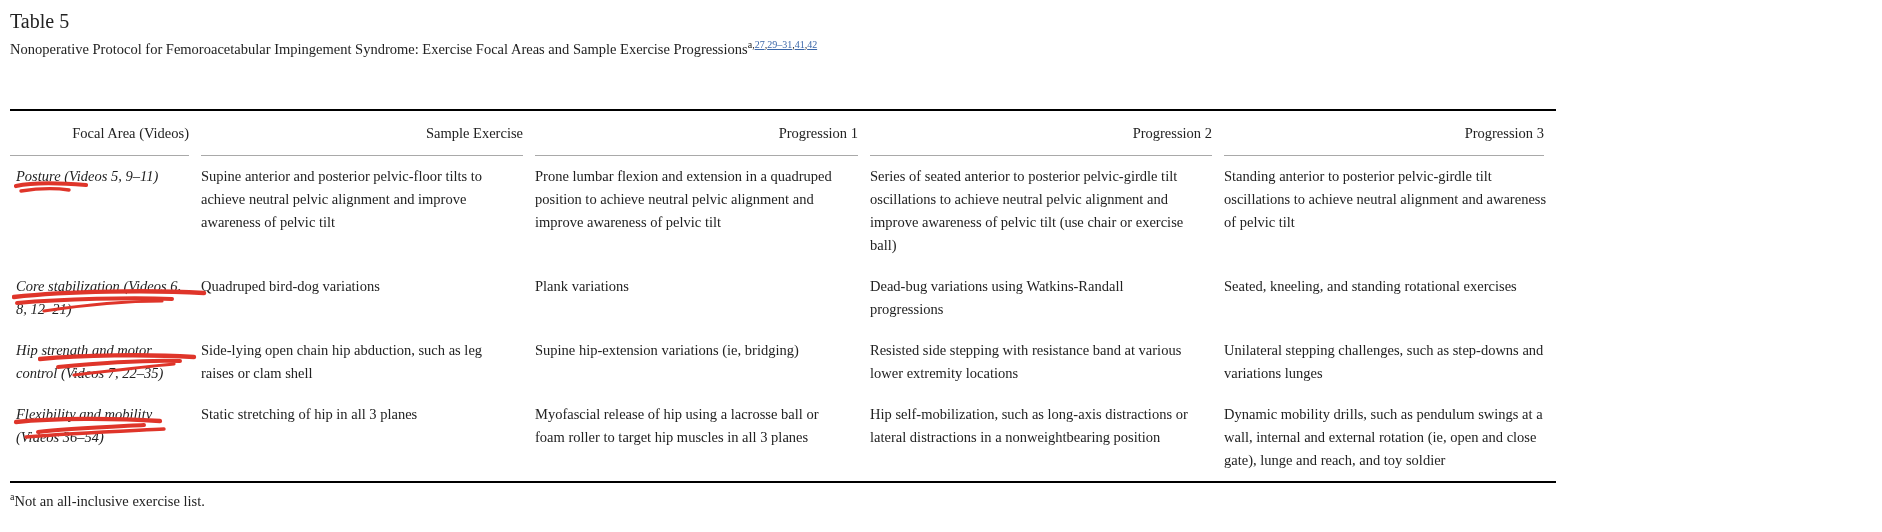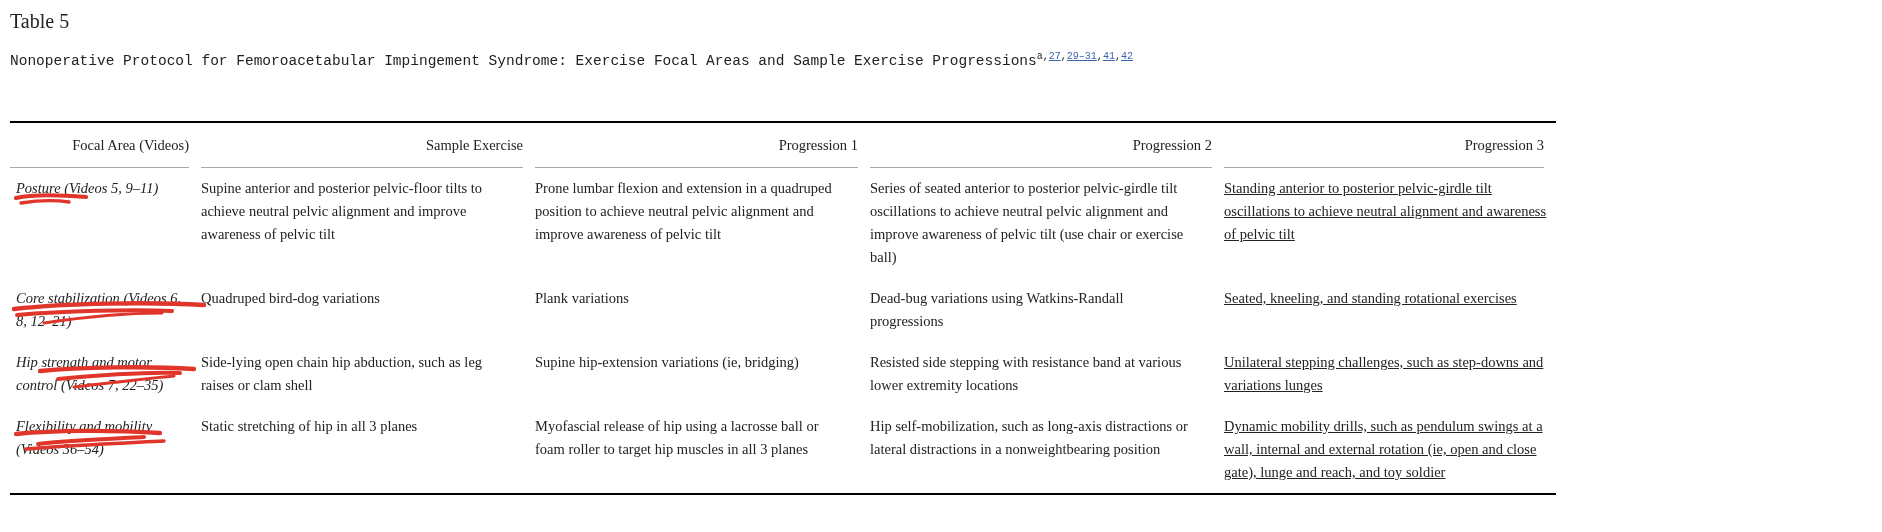--- a/index.html
+++ b/index.html
@@ -12,21 +12,21 @@
   body{
     width:1882px;height:532px;overflow:hidden;
     background:#ffffff;color:var(--text-color);
     font-family:"Liberation Serif","DejaVu Serif",serif;
   }
   .page{padding:6px 0 0 10px;width:1518px;height:532px;}
   .table-title{
     font-size:20px;font-weight:normal;margin:2px 0 0 0;line-height:26px;
   }
   .caption{
-    font-size:14.5px;margin:18px 0 0 0;line-height:19px;font-family:Liberation Mono, monospace;
+    font-size:14.5px;margin:6px 0 0 0;line-height:19px;
   }
   .caption sup{font-size:10px;line-height:0;}
   .caption sup a{
     color:var(--link-color);text-decoration:underline;cursor:pointer;
   }
   table.protocol{
     width:1546px;margin-top:50px;
     border-collapse:separate;border-spacing:0;
     border-top:2px solid #000000;
     border-bottom:2px solid #000000;
@@ -41,21 +41,21 @@
     border-bottom:1px solid #a9a9a9;
     line-height:19px;
   }
   th.col-focal .th-inner{padding-left:6px;}
   td{
     vertical-align:top;
     padding:9px 28px 9px 0;
     line-height:23px;
   }
   td.cell-focal{padding-left:6px;position:relative;padding-right:14px;font-style:italic;}
-  td:last-child{padding-right:4px;text-decoration:underline;}
+  td:last-child{padding-right:4px;}
   .scribble{position:absolute;pointer-events:none;}
   .scribble path{stroke:var(--annotation-color);fill:none;stroke-linecap:round;}
   .footnote{
     font-size:14.5px;margin:9px 0 0 0;line-height:19px;
   }
   .footnote sup{font-size:10px;line-height:0;}
 </style>
 </head>
 <body>
 
@@ -149,14 +149,15 @@
         </td>
         <td>Static stretching of hip in all 3 planes</td>
         <td>Myofascial release of hip using a lacrosse ball or foam roller to target hip muscles in all 3 planes</td>
         <td>Hip self-mobilization, such as long-axis distractions or lateral distractions in a nonweightbearing position</td>
         <td>Dynamic mobility drills, such as pendulum swings at a wall, internal and external rotation (ie, open and close gate), lunge and reach, and toy soldier</td>
       </tr>
 
     </tbody>
   </table>
 
+  <p class="footnote"><sup>a</sup><span>Not an all-inclusive exercise list.</span></p>
 
 </div>
 
 </body></html>

